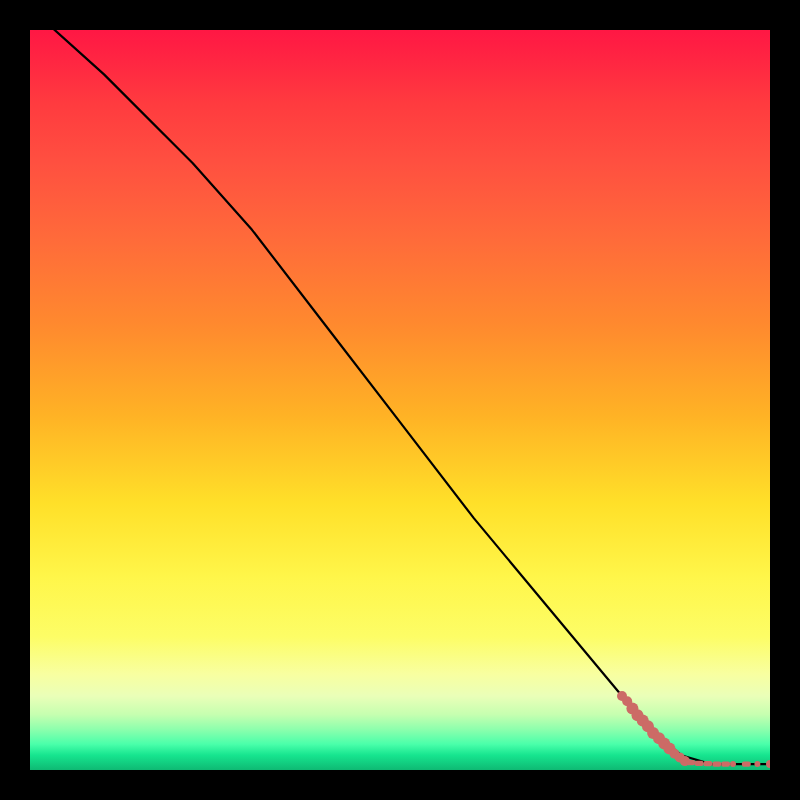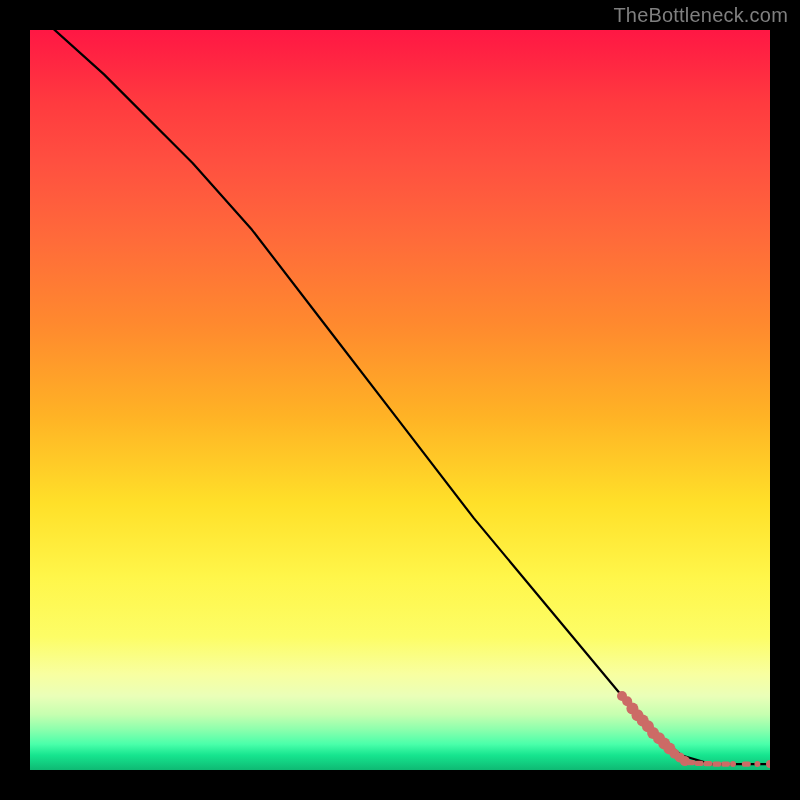--- a/index.html
+++ b/index.html
@@ -76,21 +76,20 @@
     fill: #cc6b66;
     stroke: none;
     rx: 2;
     ry: 2;
   }
 </style>
 </head>
 <body>
 <div class="frame">
 
-  <div class="watermark">TheBottleneck.com</div>
 
   <div class="plot">
     <svg class="svg-layer" viewBox="0 0 740 740">
       <path id="main-curve" class="curve" d="M0.0 -22.2 L74.0 44.4 L162.8 133.2 L222.0 199.8 L296.0 296.0 L370.0 392.2 L444.0 488.4 L518.0 577.2 L592.0 666.0 L629.0 706.7 L651.2 725.2 L680.8 734.1 L740.0 734.1"></path>
       <g id="dots-group">
           <circle cx="592.0" cy="666.0" r="5.0" class="dot"></circle>
           <circle cx="597.2" cy="671.2" r="5.0" class="dot"></circle>
           <circle cx="602.4" cy="678.6" r="6.0" class="dot"></circle>
           <circle cx="607.5" cy="685.2" r="6.0" class="dot"></circle>
           <circle cx="612.7" cy="690.4" r="6.0" class="dot"></circle>

